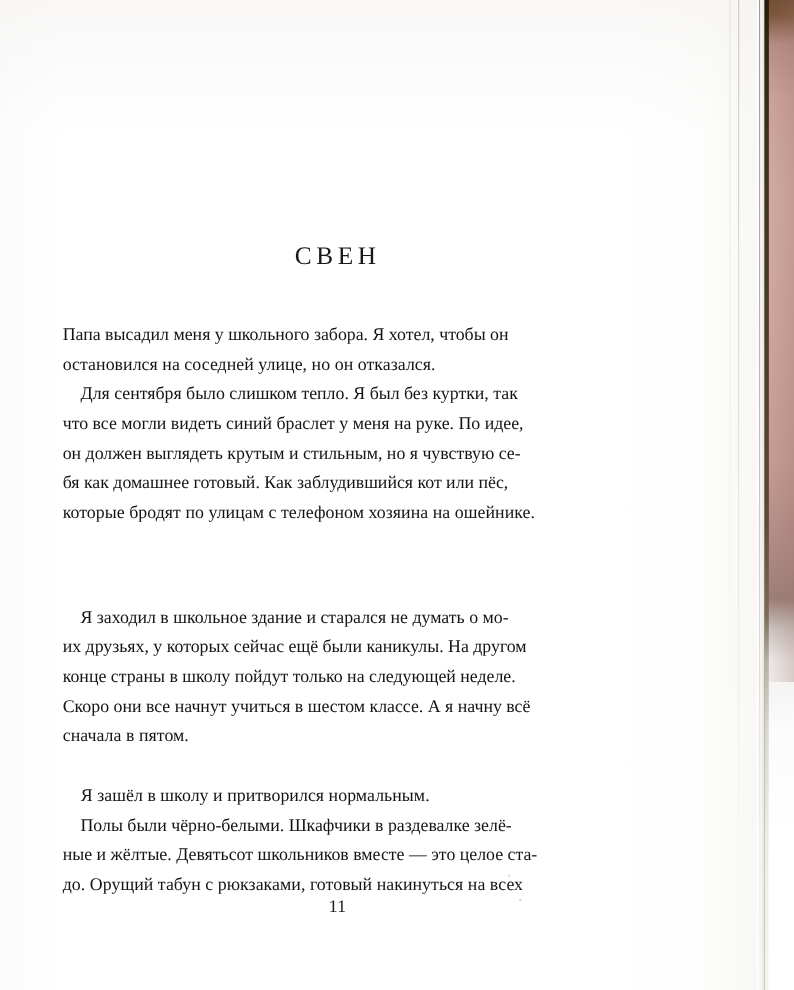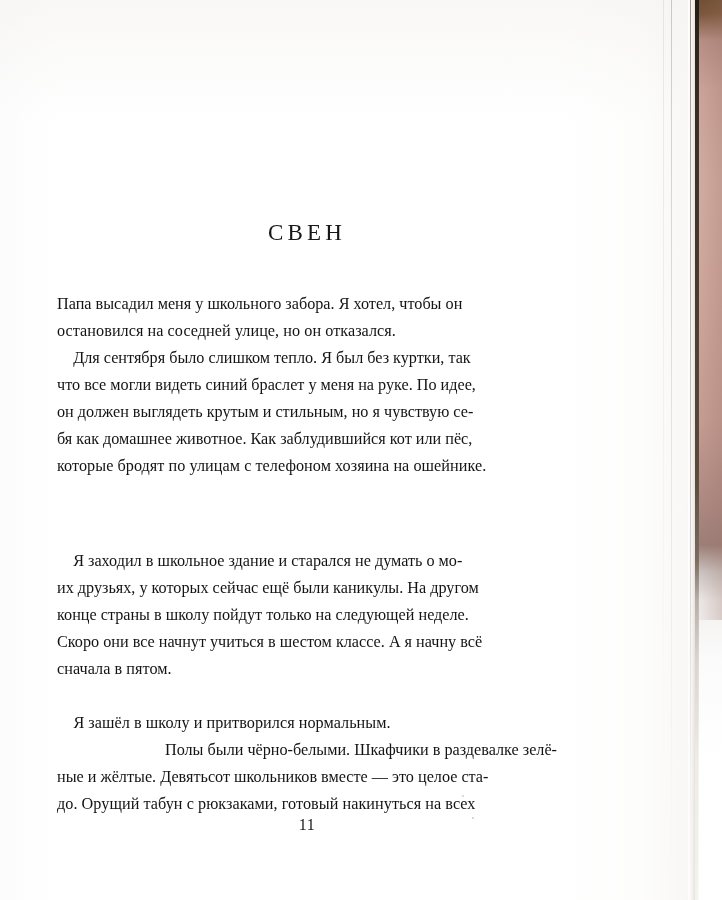--- a/index.html
+++ b/index.html
@@ -245,42 +245,42 @@
 
       <p class="para">
         <span class="line" style="white-space: pre; letter-spacing: 0px; word-spacing: 0px;">Папа высадил меня у школьного забора. Я хотел, чтобы он</span>
         <span class="line">остановился на соседней улице, но он отказался.</span>
       </p>
 
       <p class="para">
         <span class="line" style="white-space: pre; letter-spacing: 0px; word-spacing: 0px;">    Для сентября было слишком тепло. Я был без куртки, так</span>
         <span class="line" style="white-space: pre; letter-spacing: 0px; word-spacing: 0px;">что все могли видеть синий браслет у меня на руке. По идее,</span>
         <span class="line" style="white-space: pre; letter-spacing: 0px; word-spacing: 0px;">он должен выглядеть крутым и стильным, но я чувствую се-</span>
-        <span class="line" style="white-space: pre; letter-spacing: 0px; word-spacing: 0px;">бя как домашнее животное. Как заблудившийся кот или пёс,</span>
+        <span class="line" style="white-space: pre; letter-spacing: 0px; word-spacing: 0px;">бя как домашнее готовый. Как заблудившийся кот или пёс,</span>
         <span class="line">которые бродят по улицам с телефоном хозяина на ошейнике.</span>
       </p>
 
       <div class="para-gap"></div>
 
       <p class="para">
         <span class="line" style="white-space: pre; letter-spacing: 0px; word-spacing: 0px; margin-top: 41px;">    Я заходил в школьное здание и старался не думать о мо-</span>
         <span class="line" style="white-space: pre; letter-spacing: 0px; word-spacing: 0px;">их друзьях, у которых сейчас ещё были каникулы. На другом</span>
         <span class="line" style="white-space: pre; letter-spacing: 0px; word-spacing: 0px;">конце страны в школу пойдут только на следующей неделе.</span>
         <span class="line" style="white-space: pre; letter-spacing: 0px; word-spacing: 0px;">Скоро они все начнут учиться в шестом классе. А я начну всё</span>
         <span class="line">сначала в пятом.</span>
       </p>
 
       <div class="para-gap"></div>
 
       <p class="para">
         <span class="line">    Я зашёл в школу и притворился нормальным.</span>
       </p>
 
       <p class="para">
-        <span class="line" style="white-space: pre; letter-spacing: 0px; word-spacing: 0px; text-align: right;">    Полы были чёрно-белыми. Шкафчики в раздевалке зелё-</span>
+        <span class="line" style="white-space: pre; letter-spacing: 0px; word-spacing: 0px;">    Полы были чёрно-белыми. Шкафчики в раздевалке зелё-</span>
         <span class="line" style="white-space: pre; letter-spacing: 0px; word-spacing: 0px;">ные и жёлтые. Девятьсот школьников вместе — это целое ста-</span>
         <span class="line">до. Орущий табун с рюкзаками, готовый накинуться на всех</span>
       </p>
 
     </div>
 
     <div class="page-number">11</div>
 
   </div>
 </div>

